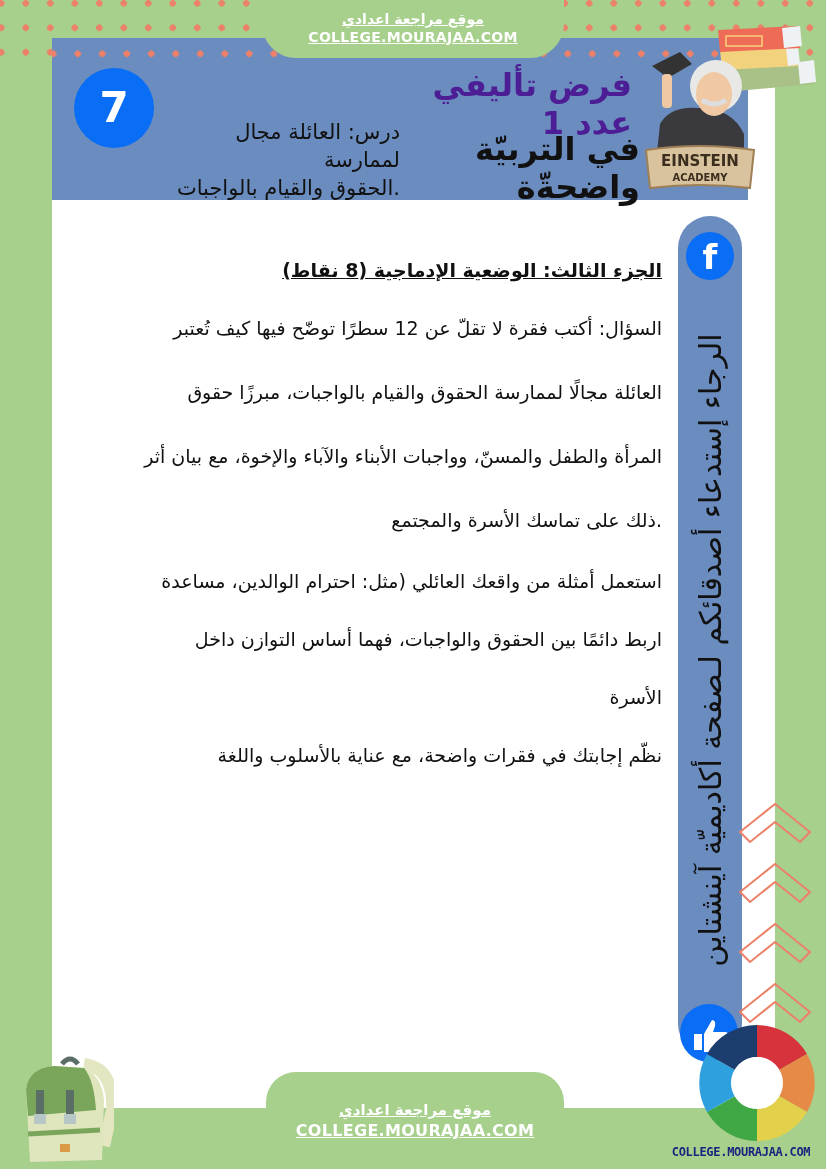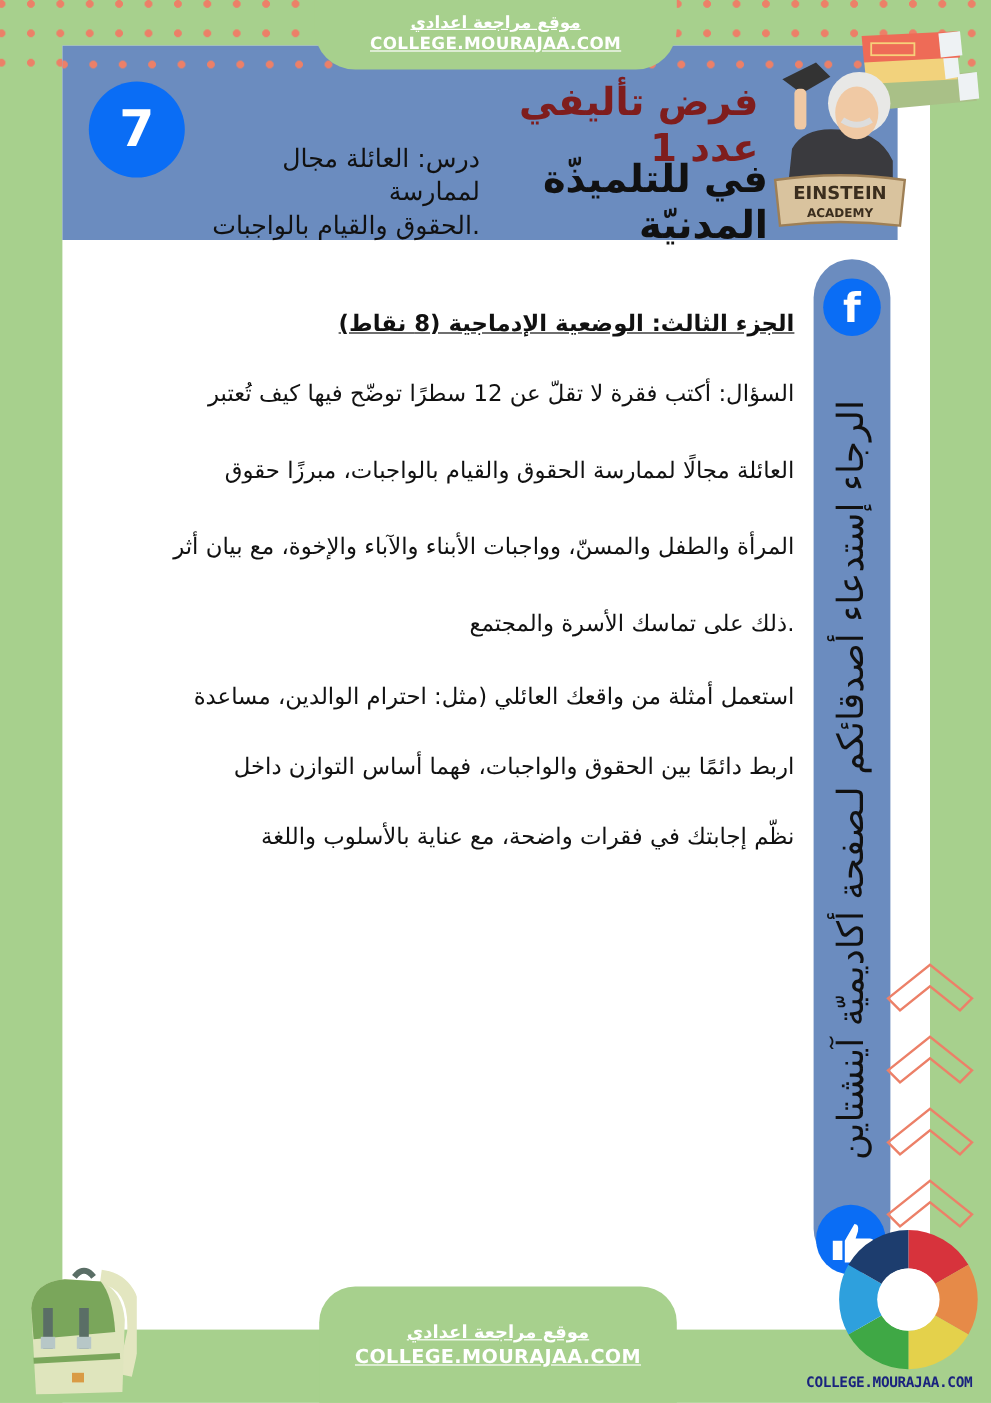--- a/index.html
+++ b/index.html
@@ -10,21 +10,21 @@
   .page { position:absolute; left:52px; top:38px; width:723px; height:1131px; background:#fff; }
   .header { position:absolute; left:52px; top:38px; width:696px; height:162px; background:#6b8cbf; }
   .header .dots2 { position:absolute; left:0; top:0; width:696px; height:20px;
     background-image: radial-gradient(circle, #ec8068 3px, transparent 3.5px);
     background-size:24.5px 24.5px; background-position:-11px -21px; }
   .top-tab { position:absolute; left:262px; top:0; width:302px; height:58px; background:#a7d08d; border-radius:0 0 34px 34px; text-align:center; color:#fff; }
   .top-tab .ar { font-size:14px; font-weight:bold; text-decoration:underline; margin-top:10px; line-height:18px; }
   .top-tab .en { font-size:14px; font-weight:bold; text-decoration:underline; line-height:18px; letter-spacing:0.3px; }
   .num-badge { position:absolute; left:74px; top:68px; width:80px; height:80px; border-radius:50%; background:#0a6df5; color:#fff; font-size:42px; font-weight:bold; text-align:center; line-height:80px; }
   .lesson { position:absolute; left:160px; top:118px; width:240px; direction:rtl; font-size:21px; line-height:28px; color:#111; text-align:right; }
-  .title1 { position:absolute; left:370px; top:66px; width:262px; direction:rtl; text-align:right; font-size:32px; font-weight:bold; color:#7f1d1d; }
+  .title1 { position:absolute; left:370px; top:66px; width:262px; direction:rtl; text-align:right; font-size:32px; font-weight:bold; color:#4c1d95; }
   .title2 { position:absolute; left:390px; top:130px; width:250px; direction:rtl; text-align:right; font-size:32px; font-weight:bold; color:#111; }
   .mascot { position:absolute; left:640px; top:38px; width:120px; height:156px; }
   .books { position:absolute; left:702px; top:12px; width:120px; height:80px; }
   .content { position:absolute; left:62px; top:238px; width:612px; direction:rtl; text-align:right; color:#111; font-size:19px; }
   .content p { margin:12px; }
   .section-title { font-weight:bold; text-decoration:underline; line-height:40px; }
   .q { line-height:52px; }
   .notes-title { font-weight:bold; text-decoration:underline; line-height:40px; margin-top:6px !important; }
   .note { line-height:46px; }
   .side-bar { position:absolute; left:678px; top:216px; width:64px; height:840px; background:#6b8cbf; border-radius:32px; }
@@ -57,21 +57,21 @@
 </div>
 
 <div class="num-badge">7</div>
 
 <div class="lesson">
   <div>درس: العائلة مجال لممارسة</div>
   <div>.الحقوق والقيام بالواجبات</div>
 </div>
 
 <div class="title1">فرض تأليفي عدد 1</div>
-<div class="title2">في للتلميذّة المدنيّة</div>
+<div class="title2">في التربيّة واضحةّة</div>
 
 <svg class="books" viewBox="0 0 120 80">
   <g>
     <path d="M20 56 L108 48 L112 72 L24 80 Z" fill="#a9c087"></path>
     <path d="M96 50 L112 48 L114 70 L98 72 Z" fill="#eef2f4"></path>
     <path d="M18 38 L94 34 L96 54 L20 58 Z" fill="#f2d27c"></path>
     <path d="M84 36 L96 34 L98 52 L86 54 Z" fill="#eef2f4"></path>
     <path d="M16 18 L96 14 L98 36 L18 40 Z" fill="#ee6b57"></path>
     <path d="M80 16 L98 14 L100 34 L82 36 Z" fill="#eef2f4"></path>
     <rect x="24" y="24" width="36" height="10" fill="none" stroke="#f7d07a" stroke-width="1.5"></rect>
@@ -91,20 +91,21 @@
 </svg>
 
 <div class="content">
   <p class="section-title">الجزء الثالث: الوضعية الإدماجية (8 نقاط)</p>
   <p class="q">السؤال: أكتب فقرة لا تقلّ عن 12 سطرًا توضّح فيها كيف تُعتبر</p>
   <p class="q">العائلة مجالًا لممارسة الحقوق والقيام بالواجبات، مبرزًا حقوق</p>
   <p class="q">المرأة والطفل والمسنّ، وواجبات الأبناء والآباء والإخوة، مع بيان أثر</p>
   <p class="q">.ذلك على تماسك الأسرة والمجتمع</p>
   <p class="note">استعمل أمثلة من واقعك العائلي (مثل: احترام الوالدين، مساعدة</p>
   <p class="note">اربط دائمًا بين الحقوق والواجبات، فهما أساس التوازن داخل</p>
+  <p class="note">الأسرة</p>
   <p class="note">نظّم إجابتك في فقرات واضحة، مع عناية بالأسلوب واللغة</p>
 </div>
 
 <div class="side-bar"></div>
 <div class="side-text">
   <span>الرجاء إستدعاء أصدقائكم لـصفحة أكاديميّة آينشتاين</span>
 </div>
 <div class="fb">f</div>
 <div class="fb2">
   <svg viewBox="0 0 58 58" width="58" height="58">

